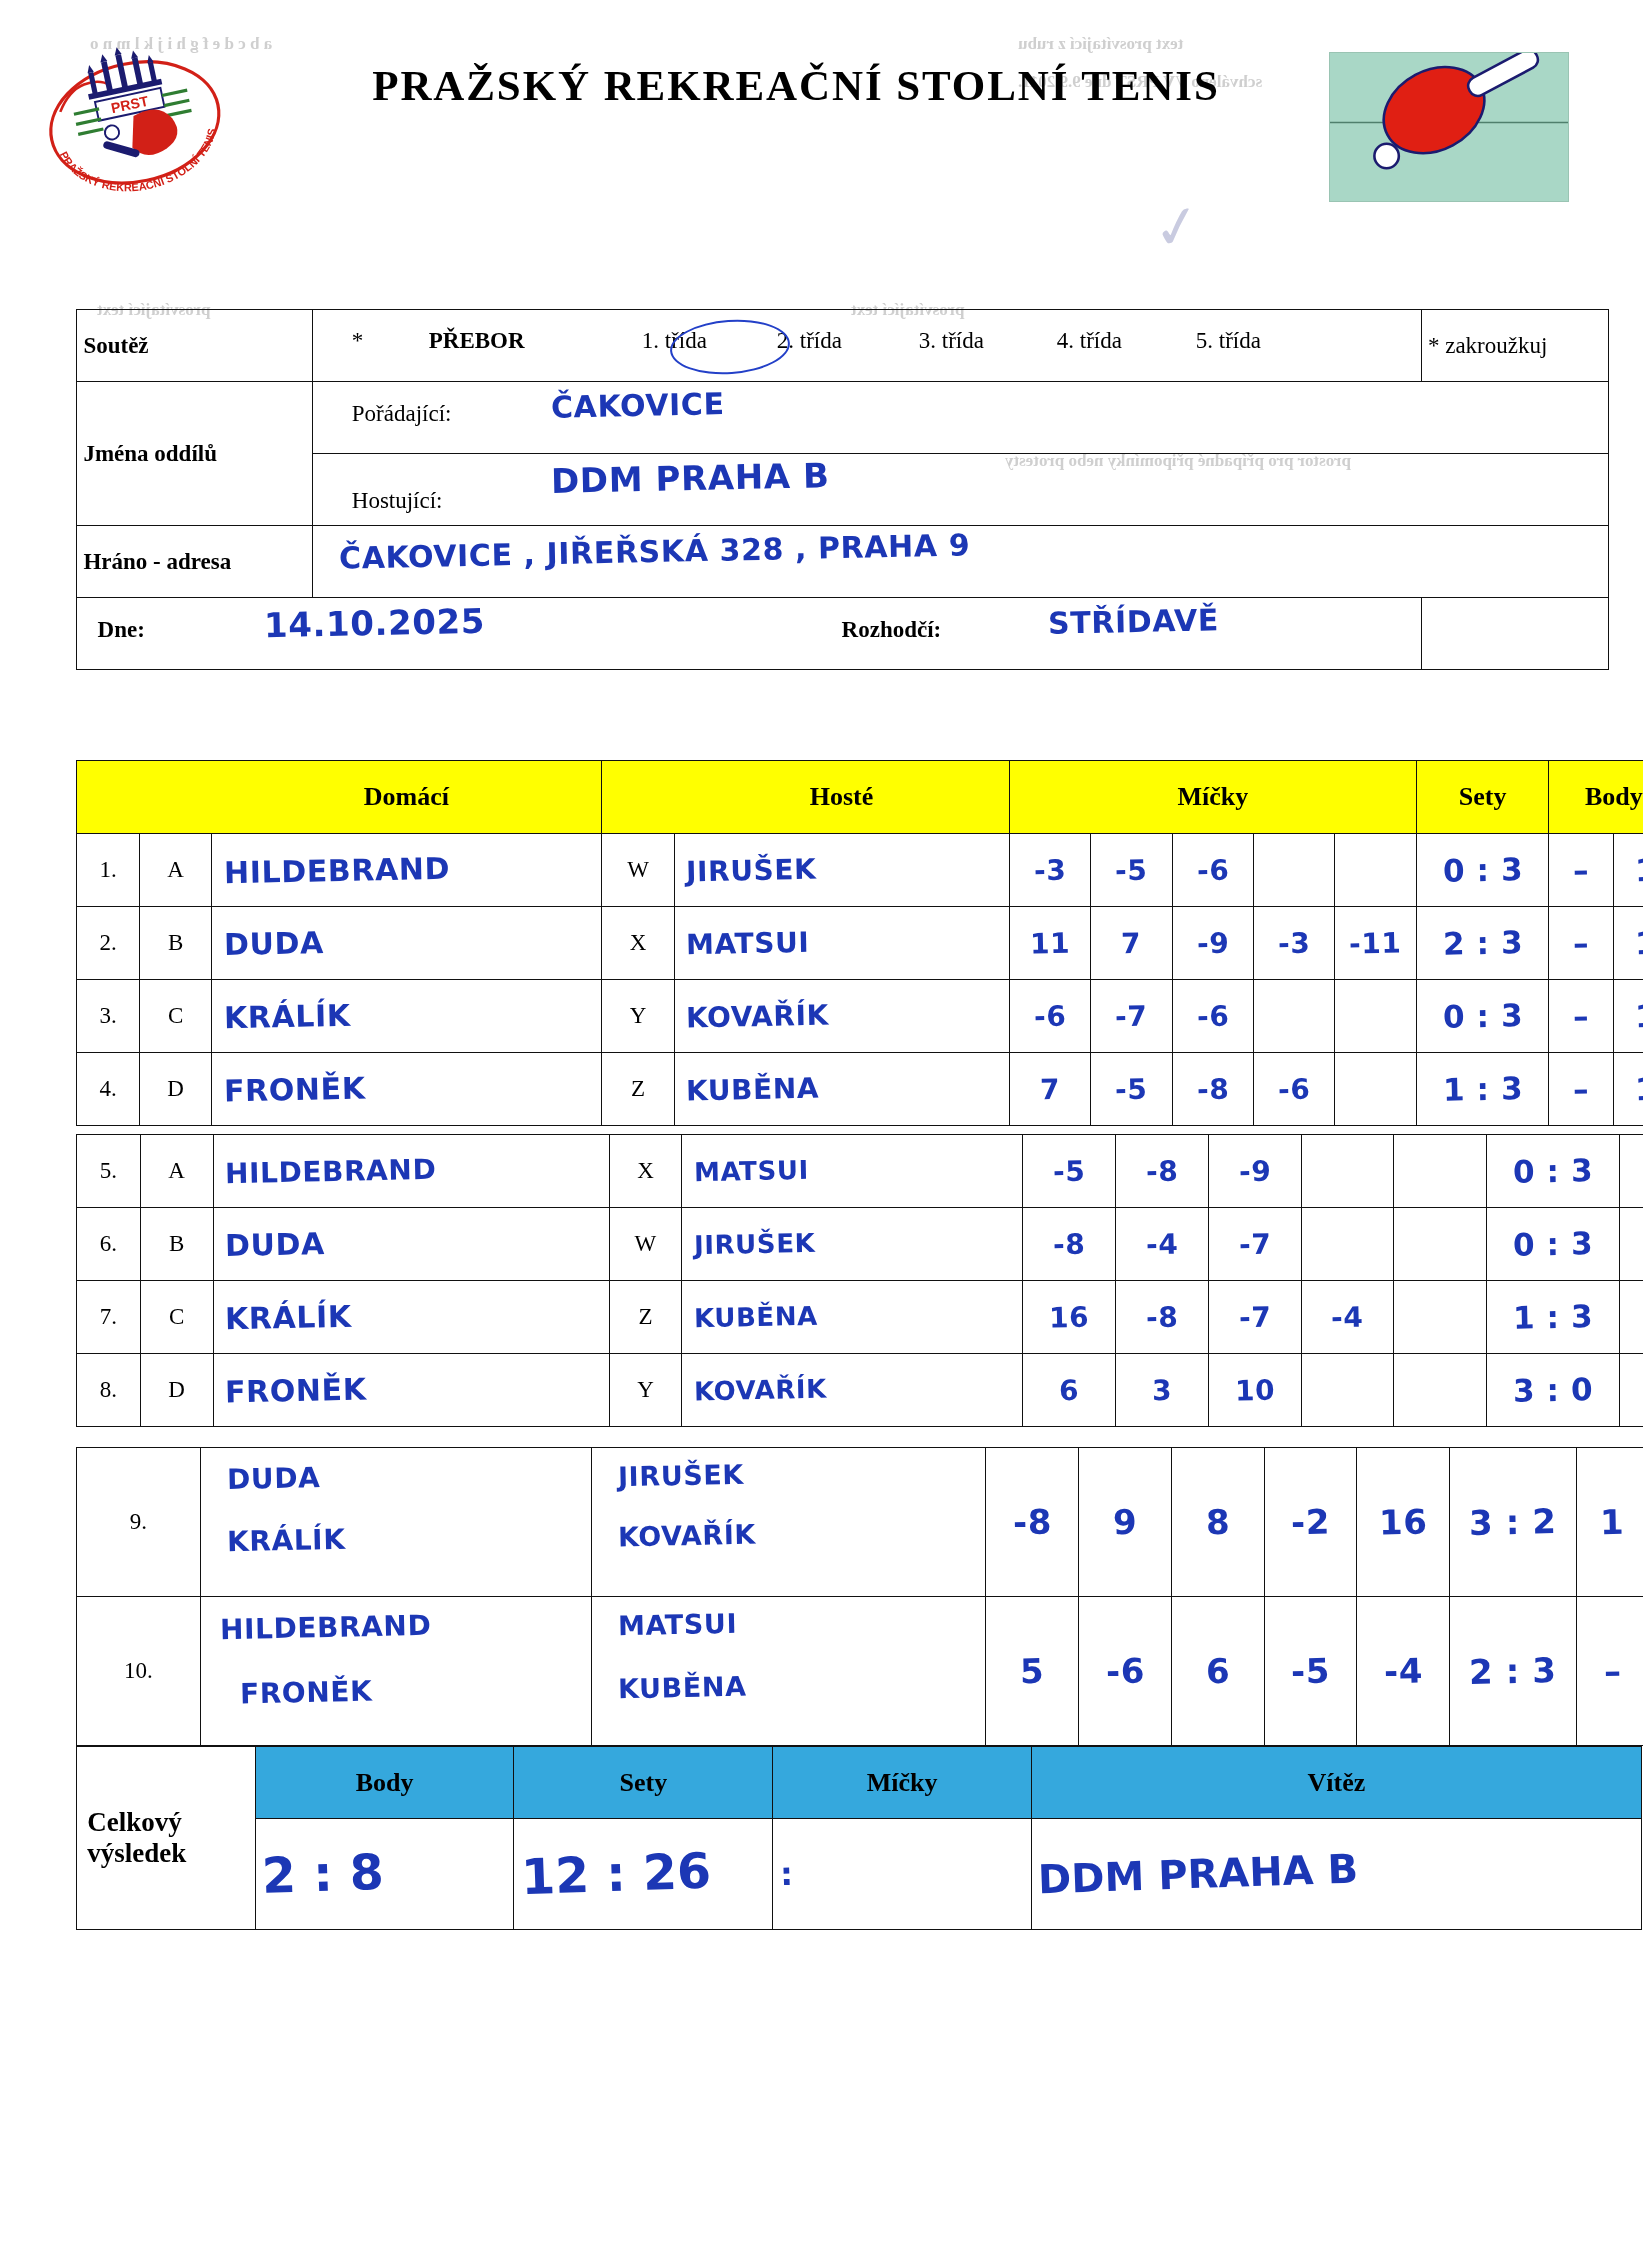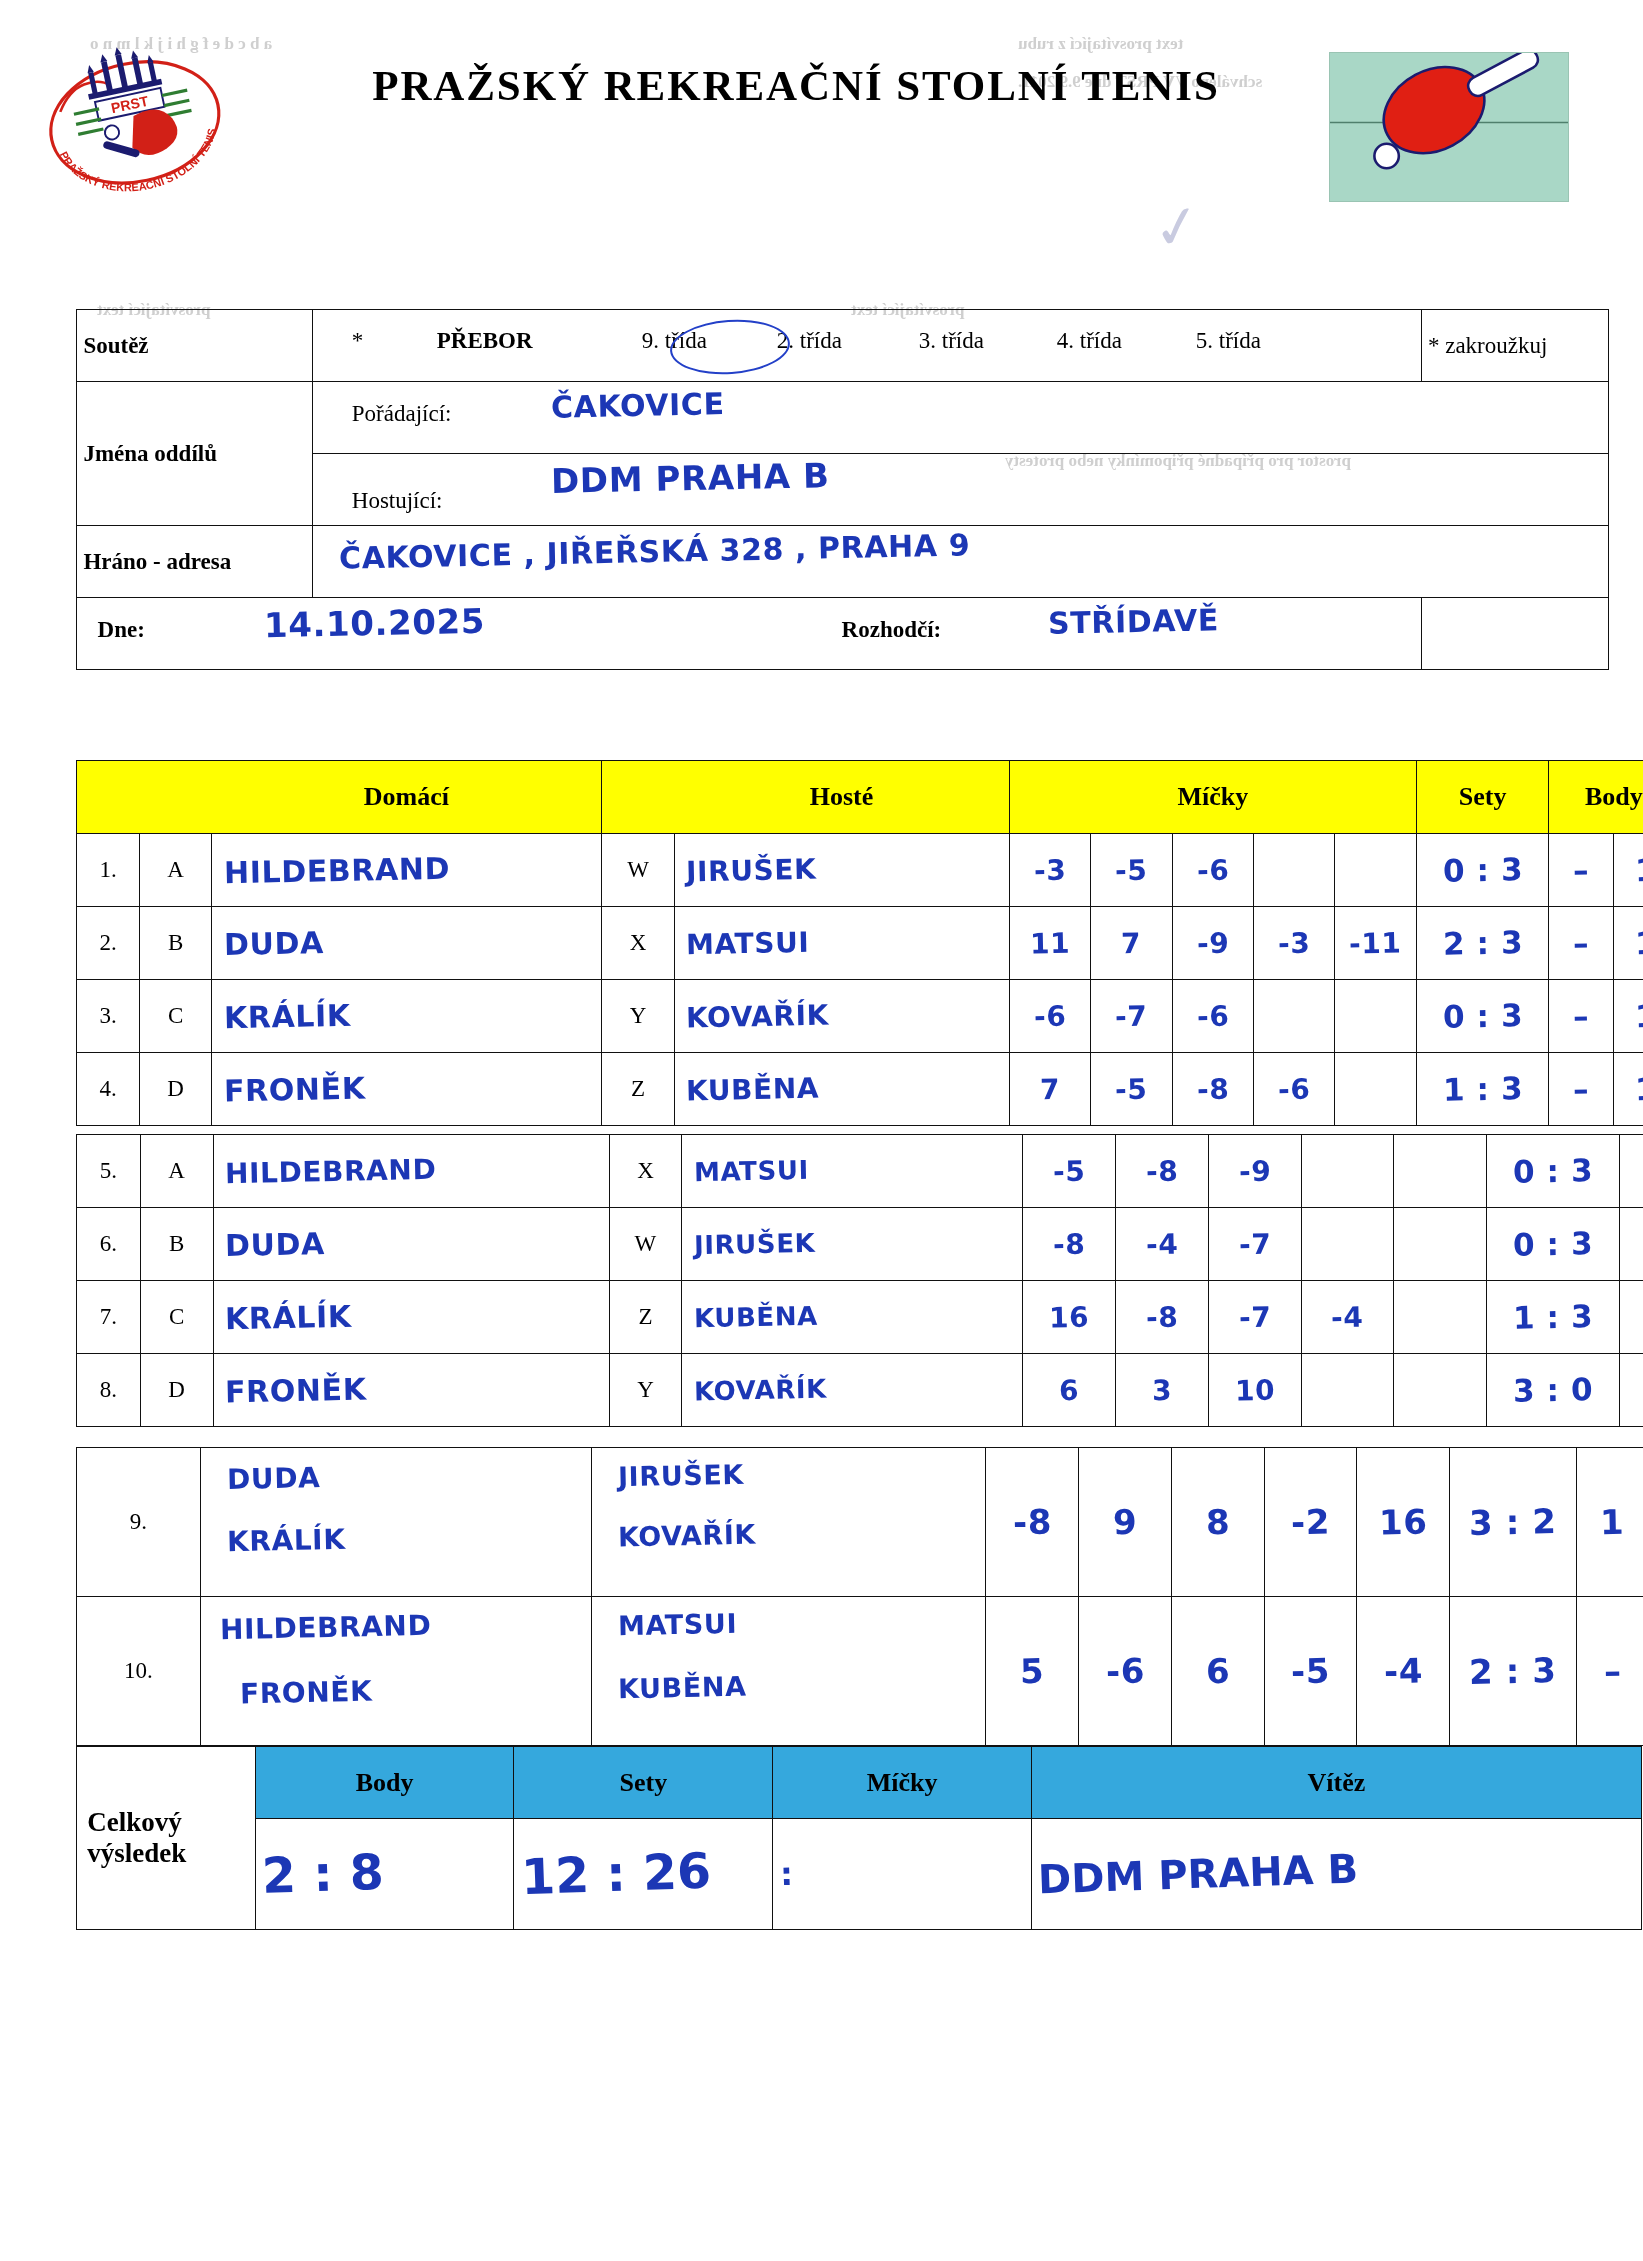--- a/index.html
+++ b/index.html
@@ -228,22 +228,22 @@
       <circle cx="88" cy="160" r="19" fill="#ffffff" stroke="#1b1b6f" stroke-width="4"></circle>
     </svg>
   </div>
 
   <table class="tbl" id="info-table">
     <tbody>
         <tr>
       <td class="ctr bold" style="width:222px;">Soutěž</td>
       <td style="width:1095px; position:relative;">
         <span style="position:absolute; left:39px; top:18px;">*</span>
-        <span class="bold" style="position:absolute; left:124px; top:18px;">PŘEBOR</span>
-        <span style="position:absolute; left:329px; top:18px;">9. třída</span>
+        <span class="bold" style="position:absolute; left:116px; top:18px;">PŘEBOR</span>
+        <span style="position:absolute; left:329px; top:18px;">1. třída</span>
         <span style="position:absolute; left:464px; top:18px;">2. třída</span>
         <span style="position:absolute; left:606px; top:18px;">3. třída</span>
         <span style="position:absolute; left:744px; top:18px;">4. třída</span>
         <span style="position:absolute; left:883px; top:18px;">5. třída</span>
       </td>
       <td class="ctr" style="width:174px;margin-left:44px;">* zakroužkuj</td>
     </tr>
     <tr>
       <td class="ctr bold" rowspan="2">Jména  oddílů</td>
       <td colspan="2" style="position:relative;">

